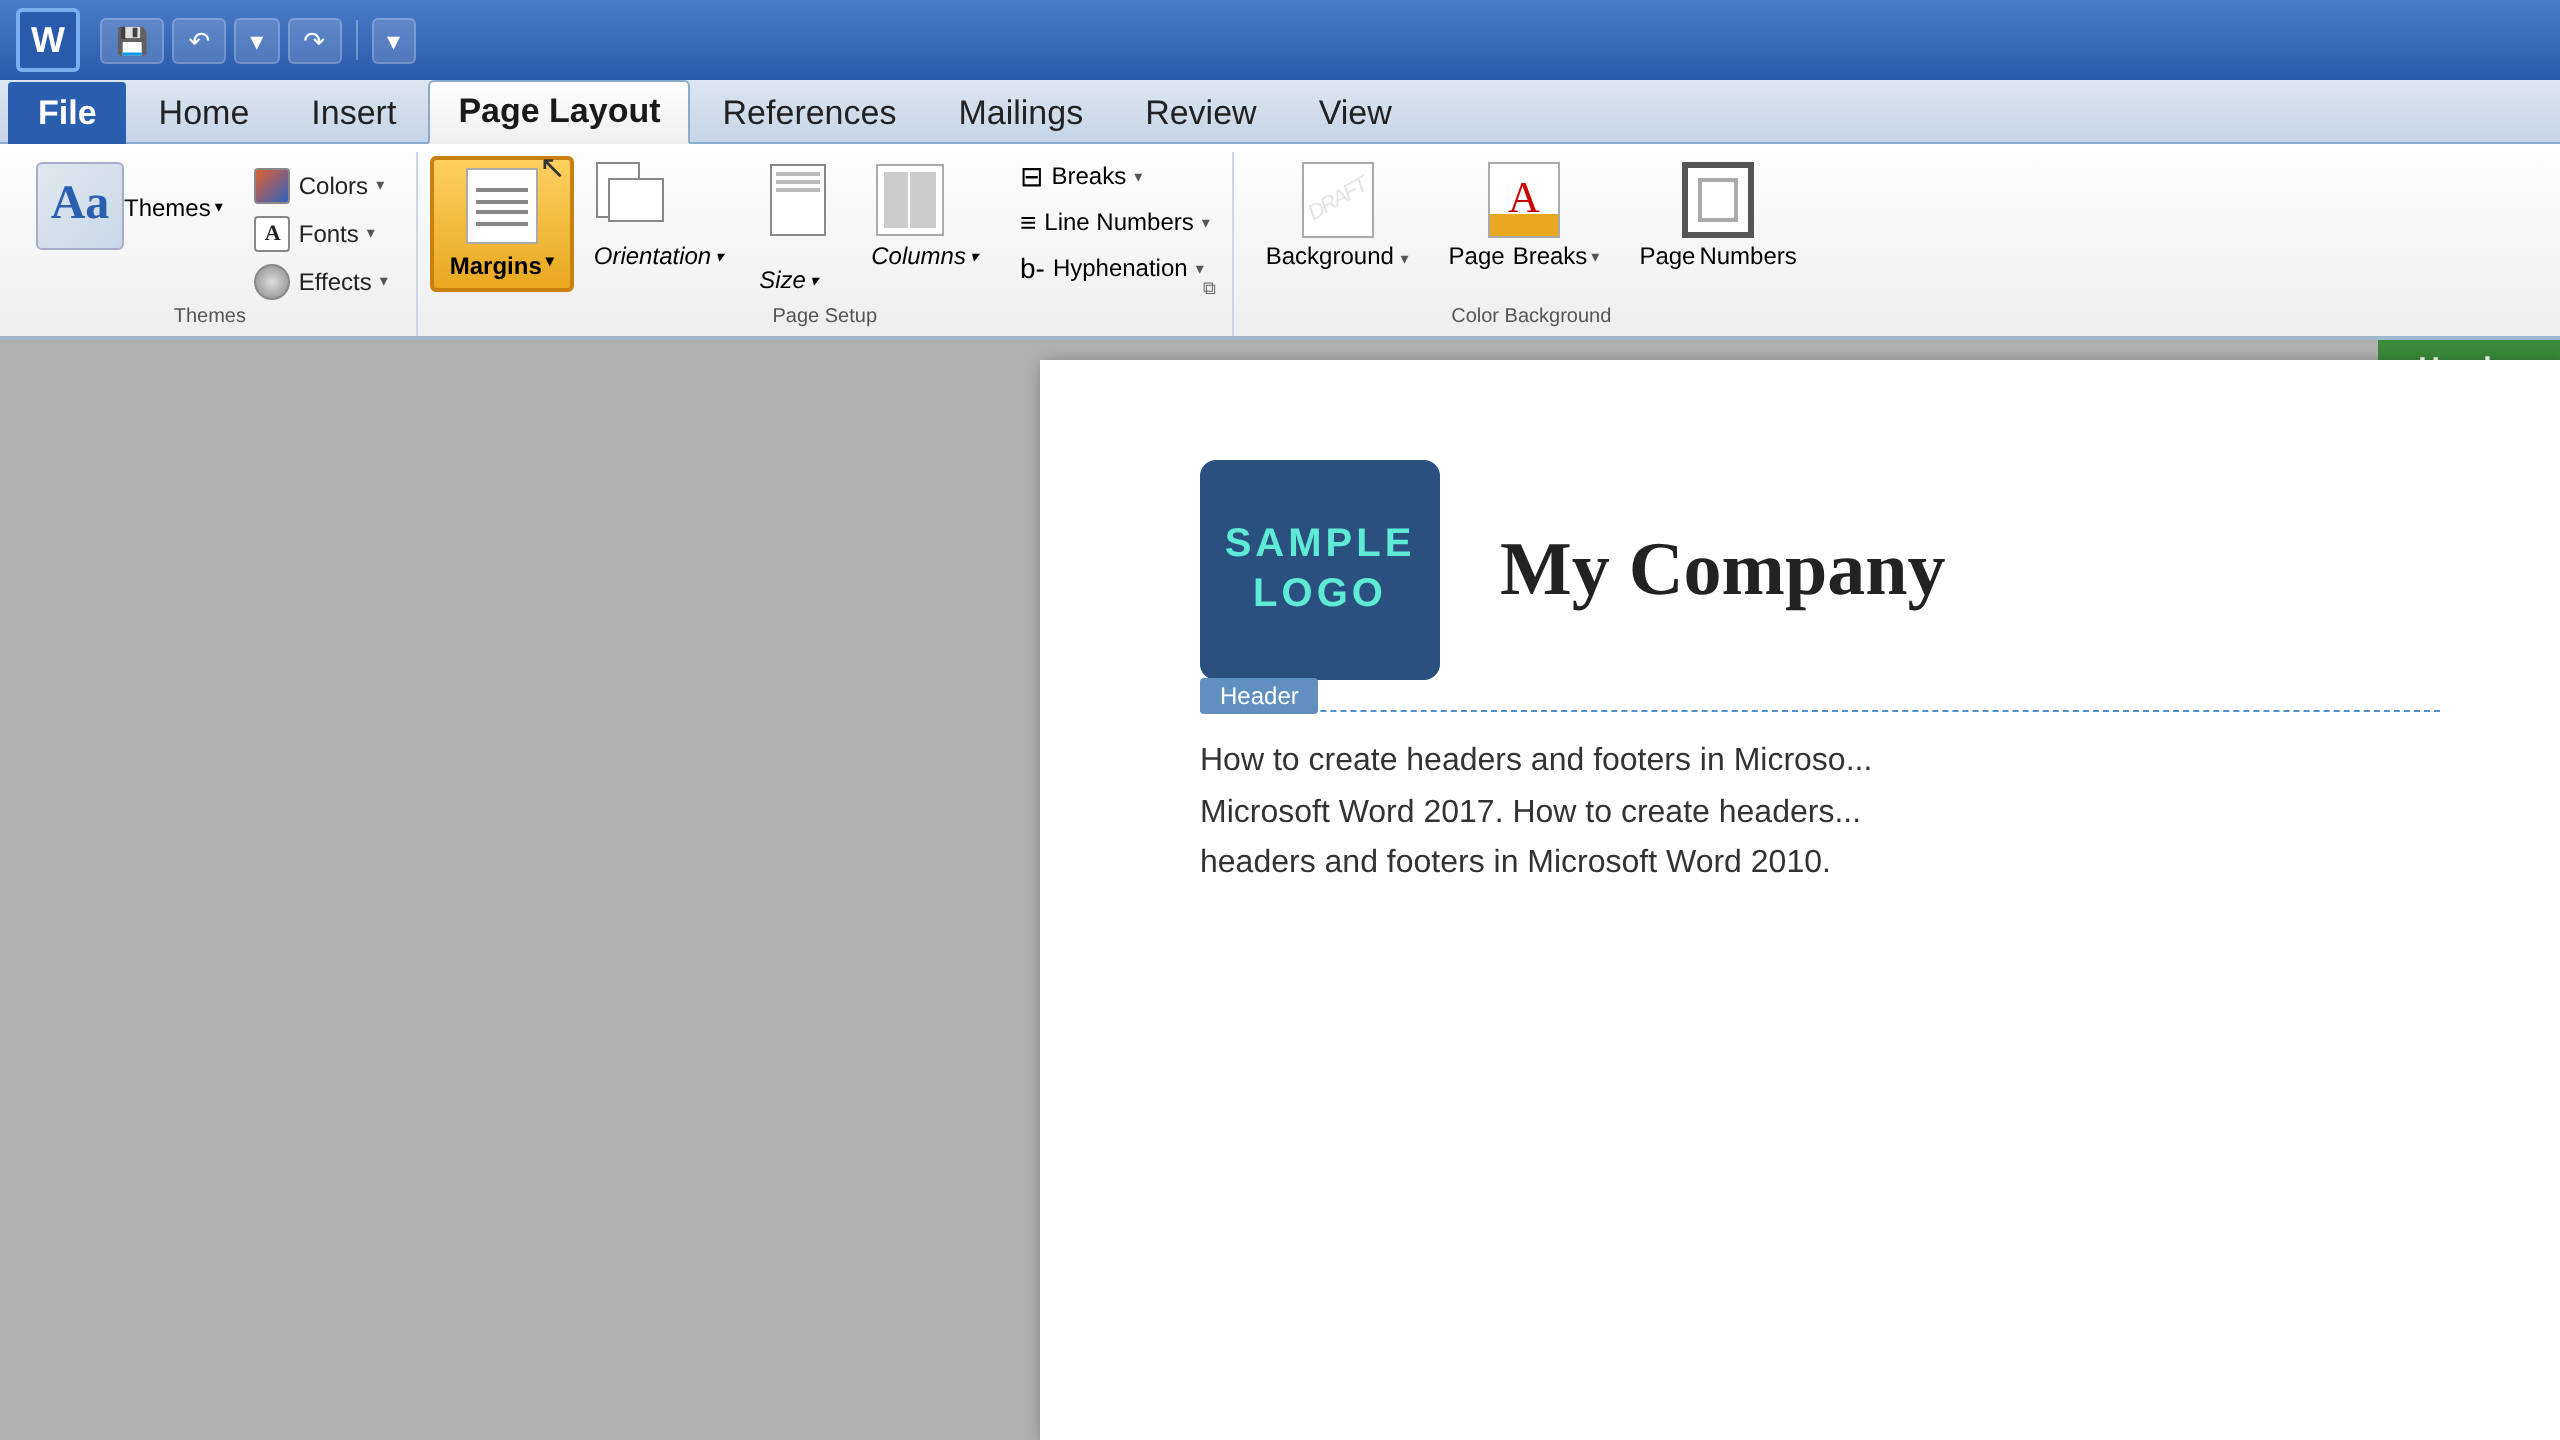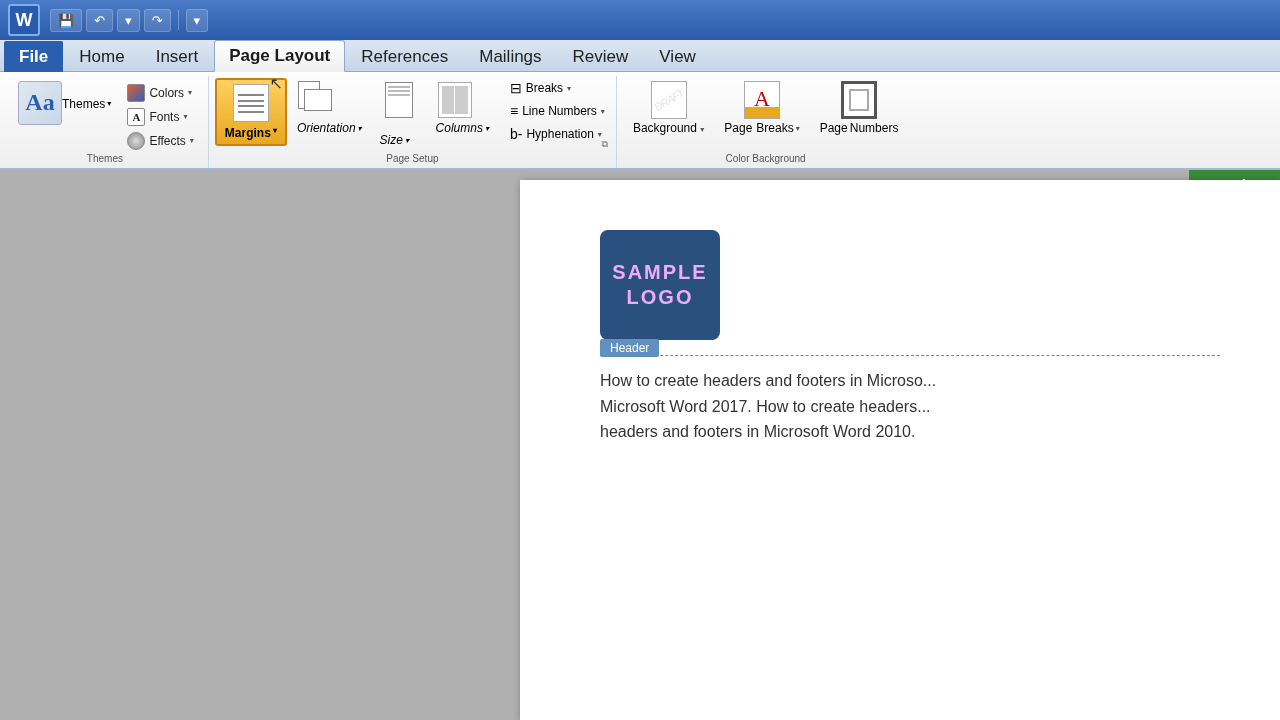--- a/index.html
+++ b/index.html
@@ -248,21 +248,21 @@
       align-items: center;
       gap: 30px;
     }
 
     .sample-logo {
       width: 120px; height: 110px;
       background: #2a5080;
       border-radius: 8px;
       display: flex; flex-direction: column;
       align-items: center; justify-content: center;
-      color: #f0abfc;
+      color: #5eead4;
       font-size: 20px;
       font-weight: bold;
       letter-spacing: 2px;
       gap: 2px;
     }
 
     .company-name {
       font-size: 38px;
       font-weight: bold;
       color: #222;
@@ -494,19 +494,20 @@
 <div class="doc-area">
 
   <div class="header-banner">Header</div>
 
   <div class="doc-page">
     <div class="doc-header-area" style="position:relative;">
       <div class="sample-logo">
         <span>SAMPLE</span>
         <span>LOGO</span>
       </div>
+      <div class="company-name">My Company</div>
       <div class="header-label">Header</div>
     </div>
     <div class="doc-body-text">How to create headers and footers in Microso...</div>
     <div class="doc-body-text">Microsoft Word 2017.  How to create headers...</div>
     <div class="doc-body-text">headers and footers in Microsoft Word 2010.</div>
   </div>
 </div>
 
 </body></html>

